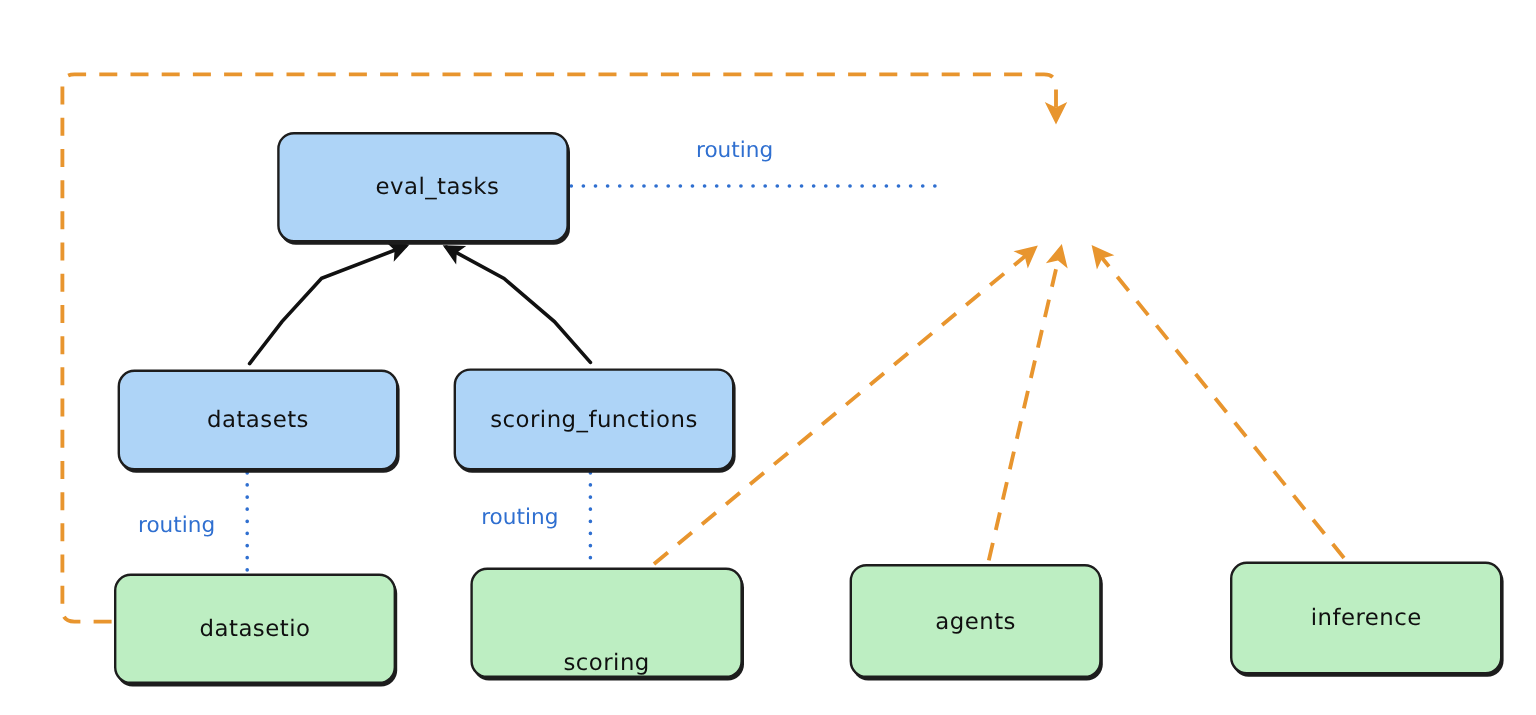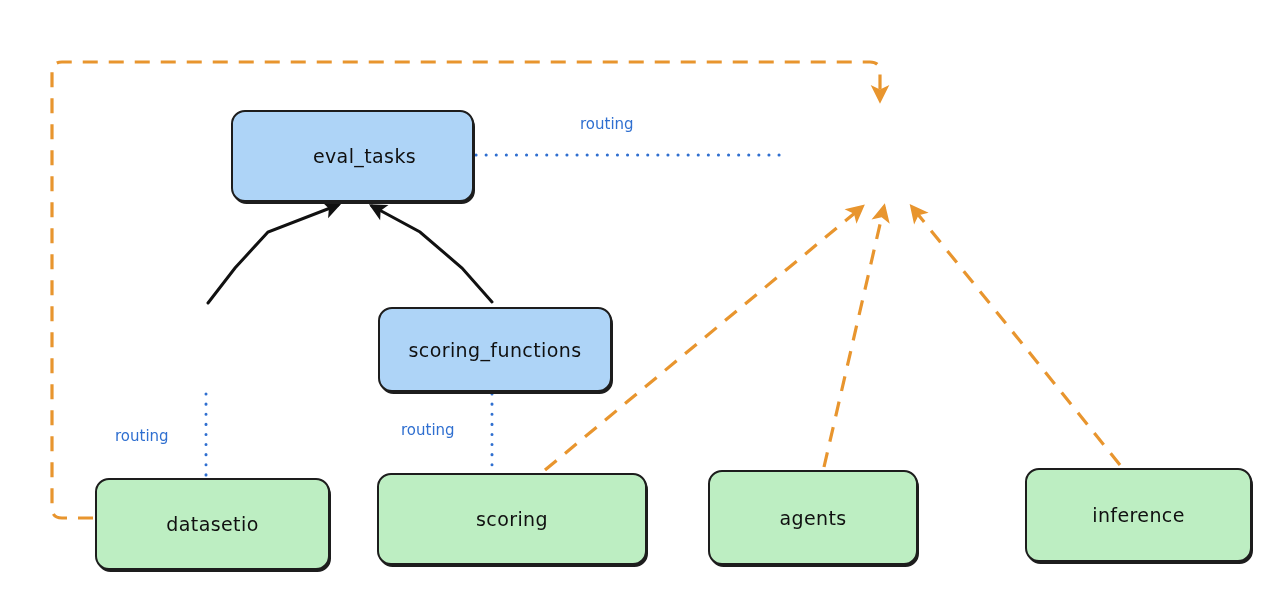--- a/index.html
+++ b/index.html
@@ -37,21 +37,21 @@
     color: #101010;
     letter-spacing: 0.4px;
     box-shadow: 1.5px 2.5px 0 -0.5px #1d1d1d;
   }
   .node.blue  { background: #aed4f7; }
   .node.green { background: #bdeec2; }
 
   .edge-label {
     position: absolute;
     font-family: "DejaVu Sans", sans-serif;
-    font-size: 15px;
+    font-size: 18px;
     color: #2f6fd0;
     white-space: nowrap;
     background: #ffffff;
     padding: 0 3px;
   }
 </style>
 </head>
 <body>
 
 <div id="canvas">
@@ -83,30 +83,33 @@
     <path d="M 824 467 L 884 207" fill="none" stroke="#e8952e" stroke-width="3.2" stroke-linecap="butt" stroke-dasharray="15 11" marker-end="url(#arrow-orange)"></path>
 
     <path d="M 1120 465 L 912 207" fill="none" stroke="#e8952e" stroke-width="3.2" stroke-linecap="butt" stroke-dasharray="15 11" marker-end="url(#arrow-orange)"></path>
   </svg>
 
   <div class="node blue" style="left:231px; top:110px; width:243px; height:92px;padding-left:24px;">
     <span>eval_tasks</span>
   </div>
 
 
+  <div class="node blue" style="left:98px; top:308px; width:234px; height:84px;">
+    <span>datasets</span>
+  </div>
 
   <div class="node green" style="left:95px; top:478px; width:235px; height:92px;">
     <span>datasetio</span>
   </div>
 
   <div class="node blue" style="left:378px; top:307px; width:234px; height:85px;">
     <span>scoring_functions</span>
   </div>
 
-  <div class="node green" style="left:377px; top:473px; width:270px; height:92px;">
+  <div class="node green" style="left:392px; top:473px; width:227px; height:92px;align-items:flex-end;">
     <span>scoring</span>
   </div>
 
   <div class="node green" style="left:708px; top:470px; width:210px; height:95px;">
     <span>agents</span>
   </div>
 
   <div class="node green" style="left:1025px; top:468px; width:227px; height:94px;">
     <span>inference</span>
   </div>

